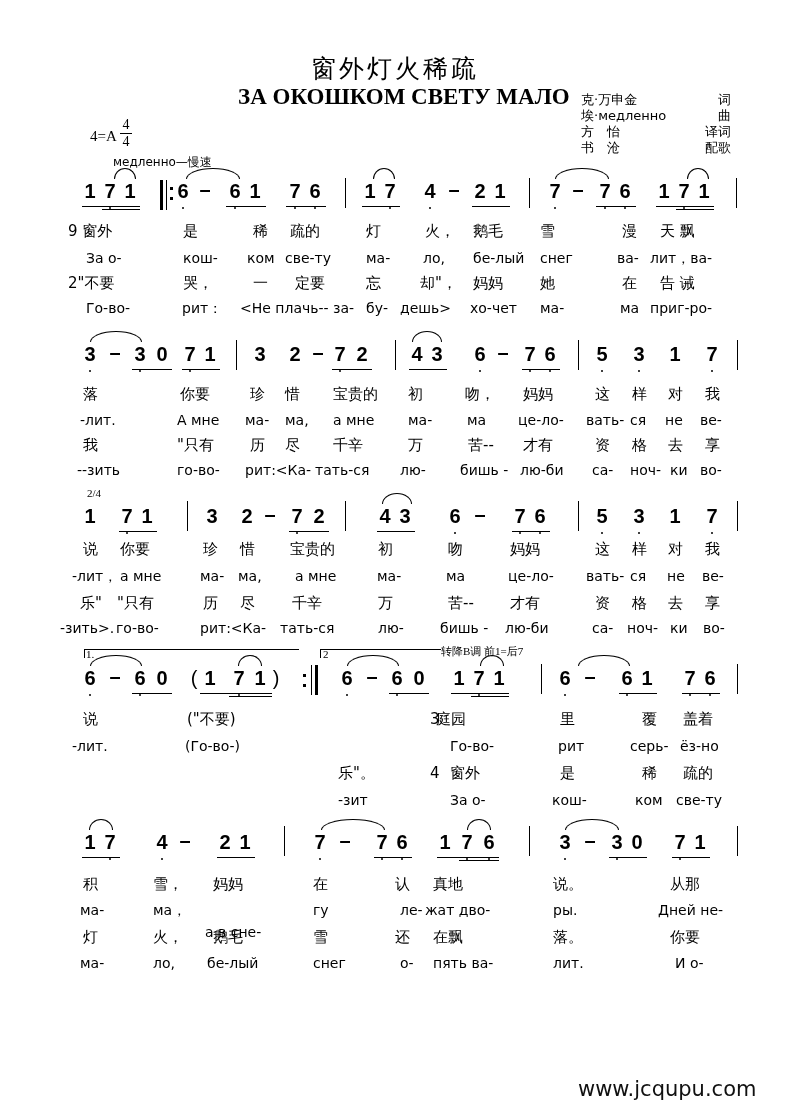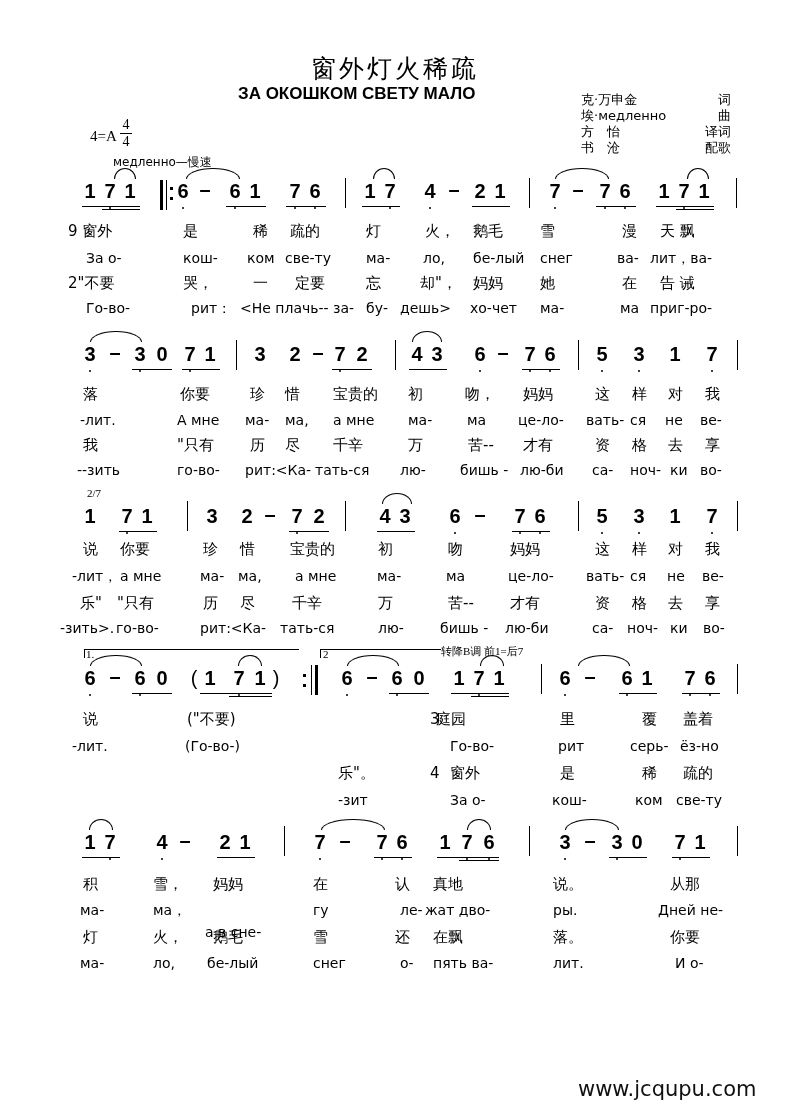--- a/index.html
+++ b/index.html
@@ -1,19 +1,19 @@
 <!DOCTYPE html>
 <html><head>
 <meta charset="utf-8">
 <style>
   html, body { margin: 0; padding: 0; background: #fff; }
   body { width: 790px; height: 1119px; position: relative; overflow: hidden; font-family: "DejaVu Sans", sans-serif; color: #000; }
   .abs { position: absolute; white-space: nowrap; }
   .title-cn { left: 0; width: 790px; top: 52px; text-align: center; font-family: "DejaVu Serif", serif; font-size: 25px; letter-spacing: 3px; }
-  .title-ru { left: 238px; top: 84px; font-family: Liberation Sans, sans-serif; font-weight: bold; font-size: 17px; }
+  .title-ru { left: 238px; top: 84px; font-family: Liberation Serif, serif; font-weight: bold; font-size: 23px; }
   .credits { left: 581px; top: 92px; font-size: 13px; line-height: 16px; }
   .credit-row { display: flex; justify-content: space-between; width: 150px; }
   .key { left: 90px; top: 128px; font-family: "Liberation Serif", serif; font-size: 15px; }
   .timesig { left: 120px; top: 118px; font-family: "Liberation Serif", serif; font-size: 14px; line-height: 14px; text-align: center; width: 12px; }
   .timesig .line { border-top: 1px solid #000; margin: 1px 0; }
   .tempo { left: 113px; top: 154px; font-size: 12px; }
   .note { position: absolute; font-family: "Liberation Sans", sans-serif; font-weight: bold; font-size: 20px; width: 14px; text-align: center; }
   .dot-below::after { content: ""; position: absolute; left: 6px; top: 27px; width: 2px; height: 2px; background: #000; border-radius: 50%; }
   .beam { position: absolute; height: 0; border-top: 1.5px solid #000; }
   .bar { position: absolute; width: 0; border-left: 1.5px solid #000; height: 30px; }
@@ -139,21 +139,21 @@
   <span class="lyric" style="left:253px;top:274px">一</span>
   <span class="lyric" style="left:295px;top:274px">定要</span>
   <span class="lyric" style="left:366px;top:274px">忘</span>
   <span class="lyric" style="left:420px;top:274px">却"，</span>
   <span class="lyric" style="left:473px;top:274px">妈妈</span>
   <span class="lyric" style="left:540px;top:274px">她</span>
   <span class="lyric" style="left:622px;top:274px">在</span>
   <span class="lyric" style="left:660px;top:274px">告 诫</span>
 
   <span class="lyric-ru" style="left:86px;top:300px">Го-во-</span>
-  <span class="lyric-ru" style="left:191px;top:300px">рит：</span>
+  <span class="lyric-ru" style="left:182px;top:300px">рит：</span>
   <span class="lyric-ru" style="left:240px;top:300px">&lt;Не плачь-- за-</span>
   <span class="lyric-ru" style="left:366px;top:300px">бу-</span>
   <span class="lyric-ru" style="left:400px;top:300px">дешь&gt;</span>
   <span class="lyric-ru" style="left:470px;top:300px">хо-чет</span>
   <span class="lyric-ru" style="left:540px;top:300px">ма-</span>
   <span class="lyric-ru" style="left:620px;top:300px">ма</span>
   <span class="lyric-ru" style="left:650px;top:300px">приг-ро-</span>
 </div>
 
 <div>
@@ -243,21 +243,21 @@
   <span class="lyric-ru" style="left:400px;top:462px">лю-</span>
   <span class="lyric-ru" style="left:460px;top:462px">бишь -</span>
   <span class="lyric-ru" style="left:520px;top:462px">лю-би</span>
   <span class="lyric-ru" style="left:592px;top:462px">са-</span>
   <span class="lyric-ru" style="left:630px;top:462px">ноч-</span>
   <span class="lyric-ru" style="left:670px;top:462px">ки</span>
   <span class="lyric-ru" style="left:700px;top:462px">во-</span>
 </div>
 
 <div>
-  <span class="small" style="left:87px;top:487px">2/7</span>
+  <span class="small" style="left:87px;top:487px">2/4</span>
   <span class="note" style="left:83px;top:505px">1</span>
   <span class="note dot-below" style="left:120px;top:505px">7</span>
   <span class="note" style="left:140px;top:505px">1</span>
   <div class="beam" style="left:119px;top:531px;width:38px"></div>
 
   <div class="bar" style="left:187px;top:501px"></div>
 
   <span class="note" style="left:205px;top:505px">3</span>
   <span class="note" style="left:240px;top:505px">2</span>
   <span class="note" style="left:263px;top:503px">–</span>

